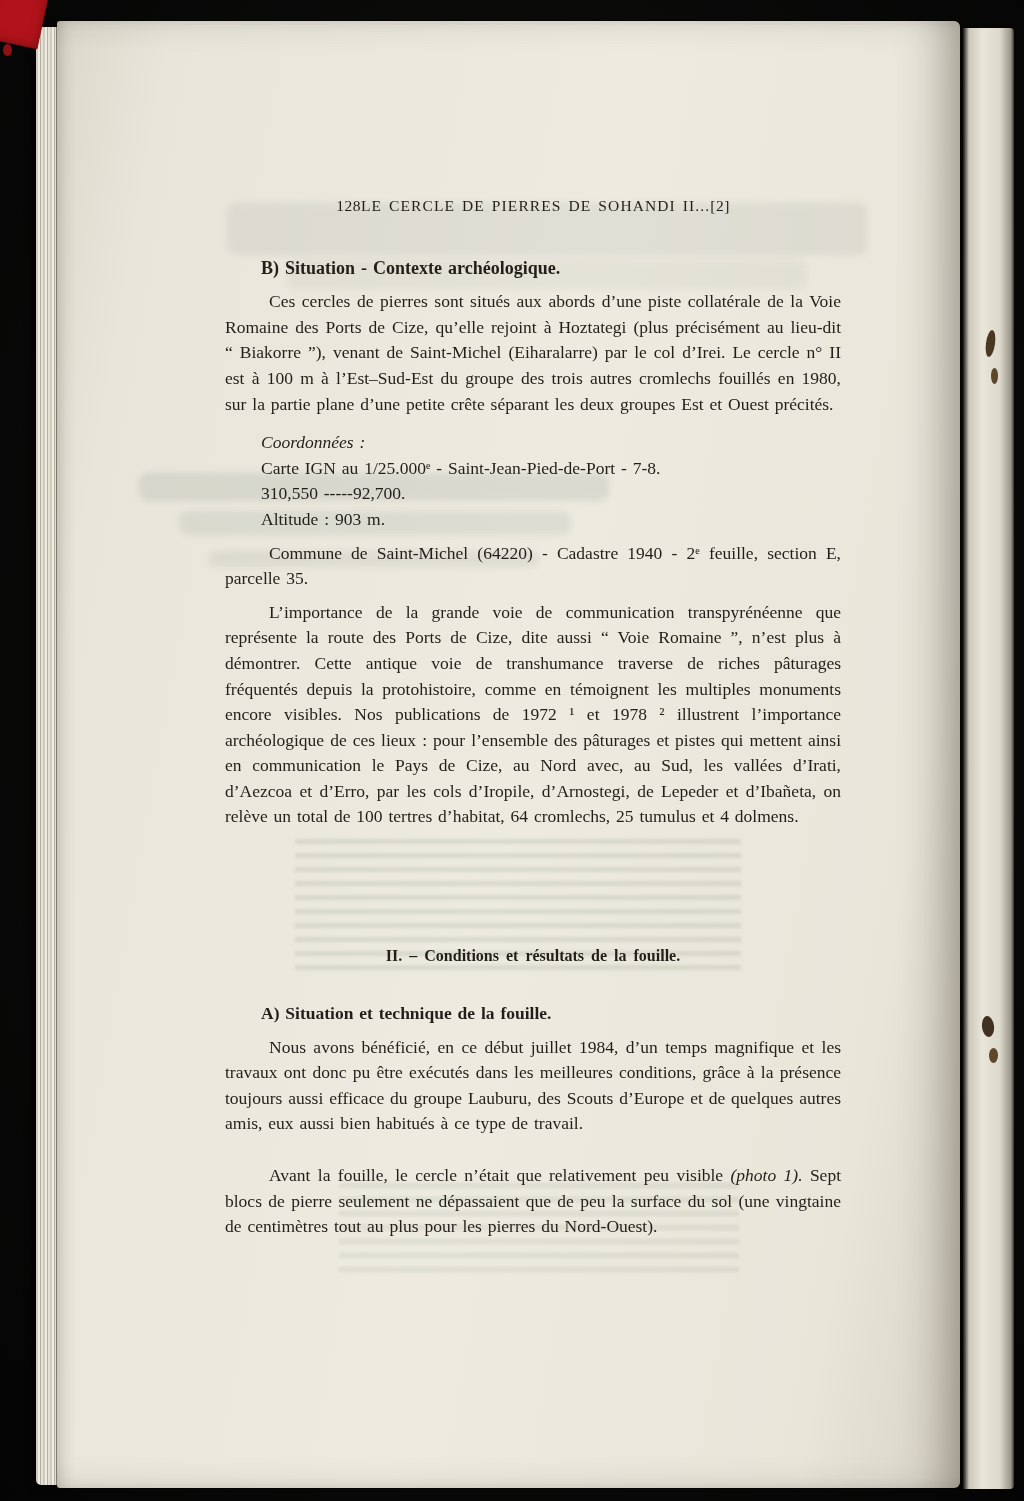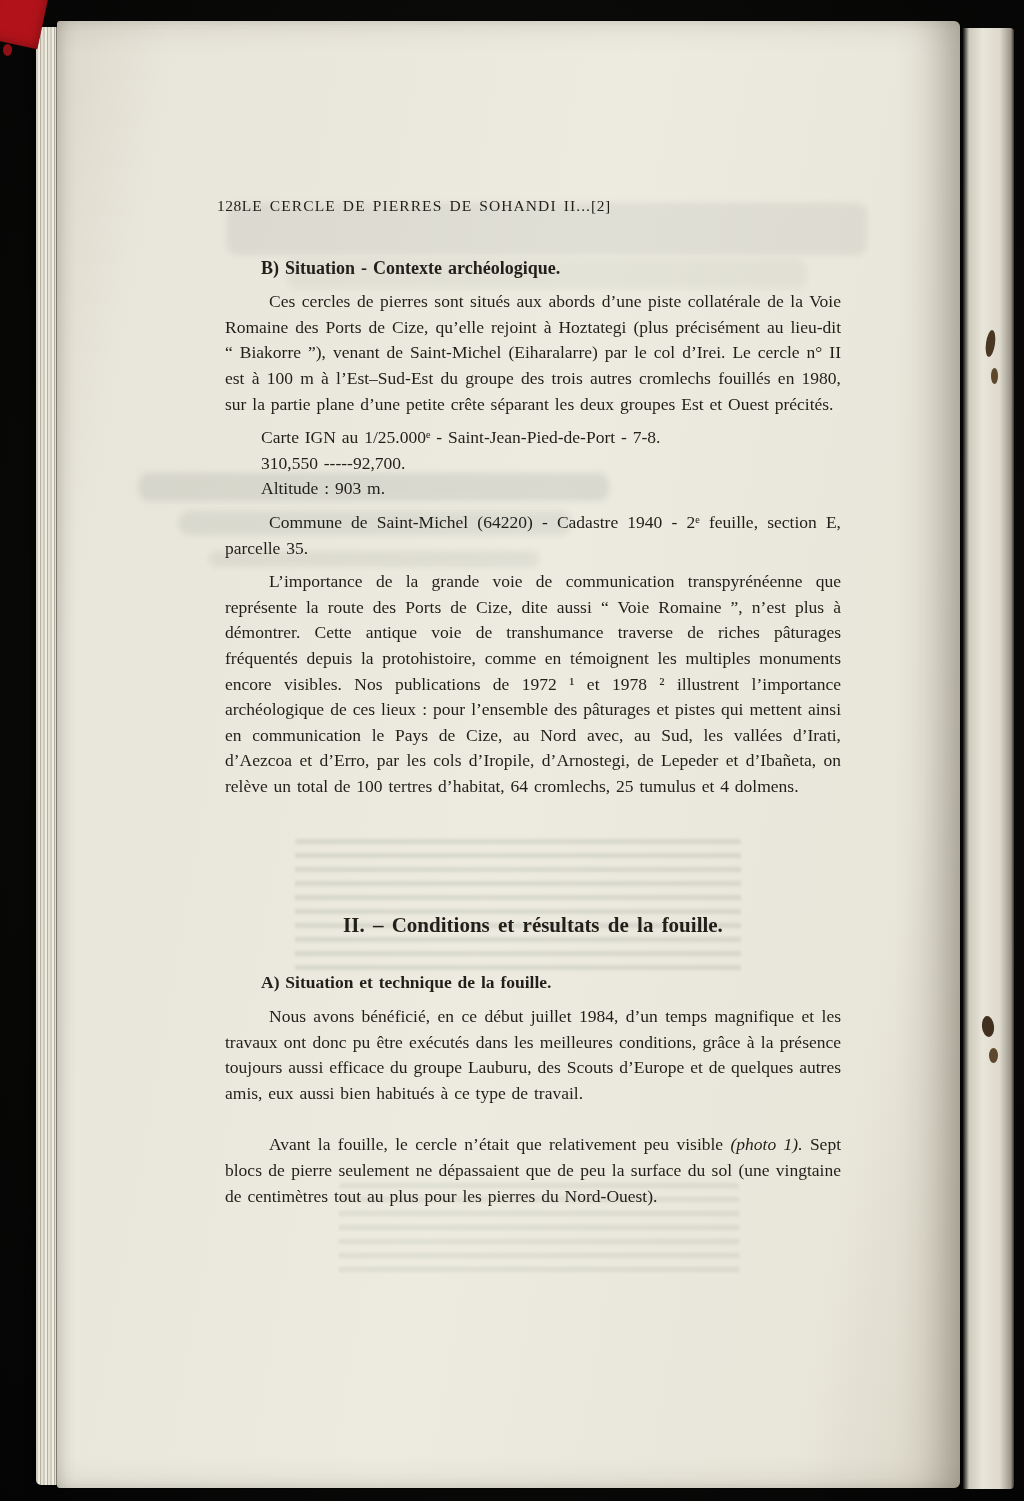--- a/index.html
+++ b/index.html
@@ -59,32 +59,32 @@
   .s2{left:991px;top:368px;width:7px;height:16px;background:#452e12;opacity:.85;}
   .s3{left:982px;top:1016px;width:12px;height:21px;background:#2f1d0c;transform:rotate(-6deg);opacity:.9;}
   .s4{left:989px;top:1048px;width:9px;height:15px;background:#452e12;opacity:.85;}
 
   
   .content{
     position:absolute;left:160px;top:172px;width:632px;
     color:#221f1a;font-size:17.5px;line-height:25.6px;word-spacing:1.5px;
   }
   .running-head{
-    display:flex;justify-content:flex-start;align-items:baseline;
+    display:flex;justify-content:center;align-items:baseline;
     font-size:15.5px;letter-spacing:.5px;word-spacing:2px;
   }
   .running-head .mid{letter-spacing:1.1px;}
   .h-b{font-weight:bold;margin:37px 0 5px 0;padding-left:44px;font-size:18px;}
   .para{text-align:justify;text-indent:44px;margin:8px;}
   .line-ind{padding-left:44px;}
   .it{font-style:italic;}
   .coord-label{margin-top:13px;}
   .ctx-label{margin-top:13px;}
   .h2{
-    text-align:center;font-weight:bold;font-size:21px;line-height:28px;
+    text-align:center;font-weight:bold;font-size:16px;line-height:28px;
     margin:112px 0 0 0;word-spacing:3px;
   }
   .h3{font-weight:bold;margin:31px 0 0 0;padding-left:44px;font-size:17.5px;}
   .mt8{margin-top:8px;}
   .mt26{margin-top:26px;}
 </style>
 </head>
 <body>
 
 <div class="scene">
@@ -107,20 +107,21 @@
       <header class="running-head">
         <span>128</span>
         <span class="mid">LE CERCLE DE PIERRES DE SOHANDI II...</span>
         <span>[2]</span>
       </header>
 
       <h3 class="h-b">B) Situation - Contexte archéologique.</h3>
 
       <p class="para">Ces cercles de pierres sont situés aux abords d’une piste collatérale de la Voie Romaine des Ports de Cize, qu’elle rejoint à Hoztategi (plus précisément au lieu-dit “ Biakorre ”), venant de Saint-Michel (Eiharalarre) par le col d’Irei. Le cercle n° II est à 100 m à l’Est–Sud-Est du groupe des trois autres cromlechs fouillés en 1980, sur la partie plane d’une petite crête séparant les deux groupes Est et Ouest précités.</p>
 
+      <div class="line-ind it coord-label">Coordonnées :</div>
       <div class="line-ind">Carte IGN au 1/25.000ᵉ - Saint-Jean-Pied-de-Port - 7-8.</div>
       <div class="line-ind">310,550 -----92,700.</div>
       <div class="line-ind">Altitude : 903 m.</div>
       <p class="para">Commune de Saint-Michel (64220) - Cadastre 1940 - 2ᵉ feuille, section E, parcelle 35.</p>
 
       <p class="para">L’importance de la grande voie de communication transpyrénéenne que représente la route des Ports de Cize, dite aussi “ Voie Romaine ”, n’est plus à démontrer. Cette antique voie de transhumance traverse de riches pâturages fréquentés depuis la protohistoire, comme en témoignent les multiples monuments encore visibles. Nos publications de 1972 ¹ et 1978 ² illustrent l’importance archéologique de ces lieux : pour l’ensemble des pâturages et pistes qui mettent ainsi en communication le Pays de Cize, au Nord avec, au Sud, les vallées d’Irati, d’Aezcoa et d’Erro, par les cols d’Iropile, d’Arnostegi, de Lepeder et d’Ibañeta, on relève un total de 100 tertres d’habitat, 64 cromlechs, 25 tumulus et 4 dolmens.</p>
 
       <h2 class="h2">II. – Conditions et résultats de la fouille.</h2>
 
       <h3 class="h3">A) Situation et technique de la fouille.</h3>

